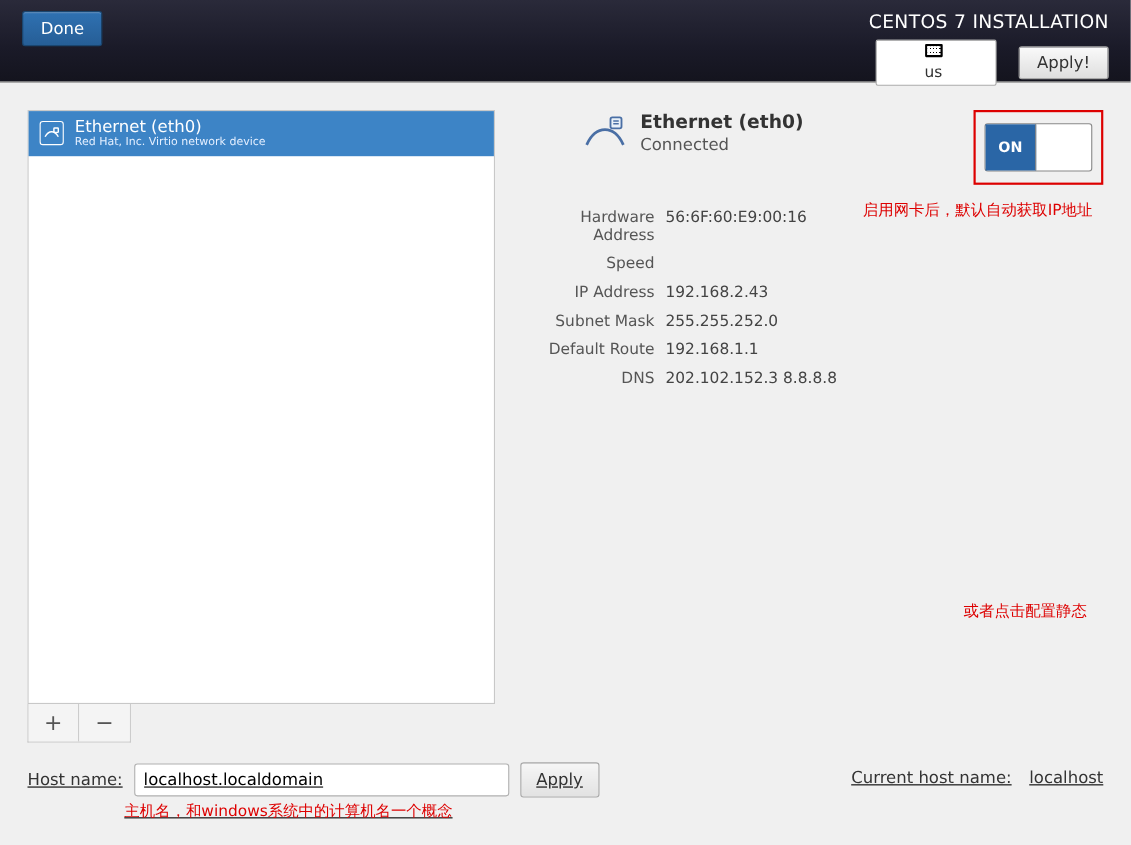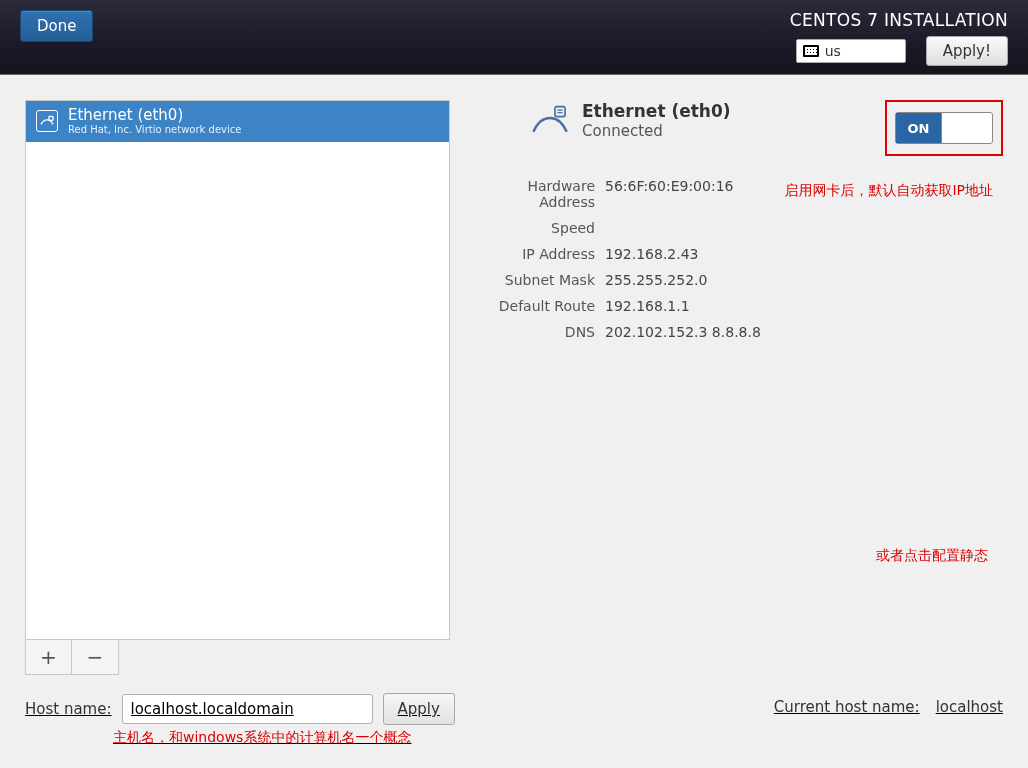--- a/index.html
+++ b/index.html
@@ -24,21 +24,21 @@
       border-radius: 3px; padding: 6px 16px; font-size: 15px;
       box-shadow: inset 0 1px 0 rgba(255,255,255,0.2);
       cursor: pointer; width: fit-content;
     }
     .header-right { display: flex; flex-direction: column; align-items: flex-end; gap: 6px; }
     .install-title { color: #fff; font-size: 17px; font-weight: 400; letter-spacing: 0.3px; }
     .header-right-buttons { display: flex; gap: 20px; align-items: center; }
     .keyboard-selector {
       background: #fff; border: 1px solid #aaa; border-radius: 2px;
       padding: 3px 10px 3px 6px; display: flex; align-items: center; gap: 6px;
-      font-size: 14px; color: #333; min-width: 110px;
+      font-size: 14px; color: #333; min-width: 110px; flex-direction: column;
     }
     .keyboard-icon {
       width: 16px; height: 12px; display:inline-block;
       background: #000; border-radius:1px; position:relative;
     }
     .keyboard-icon::before {
       content:""; position:absolute; inset:2px;
       background:
         repeating-linear-gradient(90deg,#fff 0 2px,transparent 2px 3px),
         repeating-linear-gradient(0deg,#fff 0 2px,transparent 2px 3px);
@@ -78,21 +78,21 @@
 
     .right-col { flex:1; display:flex; flex-direction:column; position:relative;}
     .detail-top { display:flex; justify-content:space-between; align-items:flex-start;}
     .detail-header { display:flex; gap:12px; align-items:center; margin-left: 55px;}
     .detail-icon { width:40px; height:40px;}
     .detail-titles { display:flex; flex-direction:column;}
     .detail-name { font-size:17px; font-weight:bold; color:#333;}
     .detail-status { font-size:15px; color:#555; margin-top:1px;}
 
     .toggle-wrap { border:2px solid #d00; padding:10px 8px; }
-    .toggle { width:98px; height:32px; border:1px solid #888; border-radius:3px;
+    .toggle { width:98px; height:44px; border:1px solid #888; border-radius:3px;
       display:flex; background:#fff; cursor:pointer;}
     .toggle-on { background:#2a66a6; color:#fff; width:46px; display:flex;
       align-items:center; justify-content:center; font-size:13px; font-weight:bold;
       border-right:1px solid #888;}
     .toggle-off { flex:1; }
 
     .annot-red { color:#d00; font-size:14px; }
     .annot1 { position:absolute; top:82px; right:10px; }
     .annot2 { position:absolute; bottom:110px; right:15px;margin-left:48px; }
 
@@ -104,21 +104,21 @@
       padding:16px 12px;}
     .configure-btn { background:linear-gradient(180deg,#fafafa,#e8e8e8);
       border:1px solid #a8a8a8; border-radius:3px; padding:8px 16px;
       font-size:15px; color:#333; cursor:pointer;}
 
     .bottom { display:flex; justify-content:space-between; align-items:flex-start;
       padding: 18px 25px 0 25px; text-decoration: underline;}
     .host-left { display:flex; flex-direction:column; gap:4px;}
     .host-row { display:flex; align-items:center; gap:10px;}
     .host-label { font-size:15px; color:#333;}
-    .host-input { width:251px; height:30px; border:1px solid #b0b0b0;
+    .host-input { width:341px; height:30px; border:1px solid #b0b0b0;
       border-radius:3px; padding: 2px 8px; font-size:15px; background:#fff;}
     .apply-btn { background:linear-gradient(180deg,#f6f6f6,#e2e2e2);
       border:1px solid #a8a8a8; border-radius:3px; padding:6px 14px;
       font-size:15px; color:#333; cursor:pointer;}
     .annot3 { color:#d00; font-size:14px; margin-left:88px;}
     .host-right { font-size:15px; color:#333; display:flex; gap:16px; margin-top: 5px;}
   </style>
 </head>
 <body>
 

